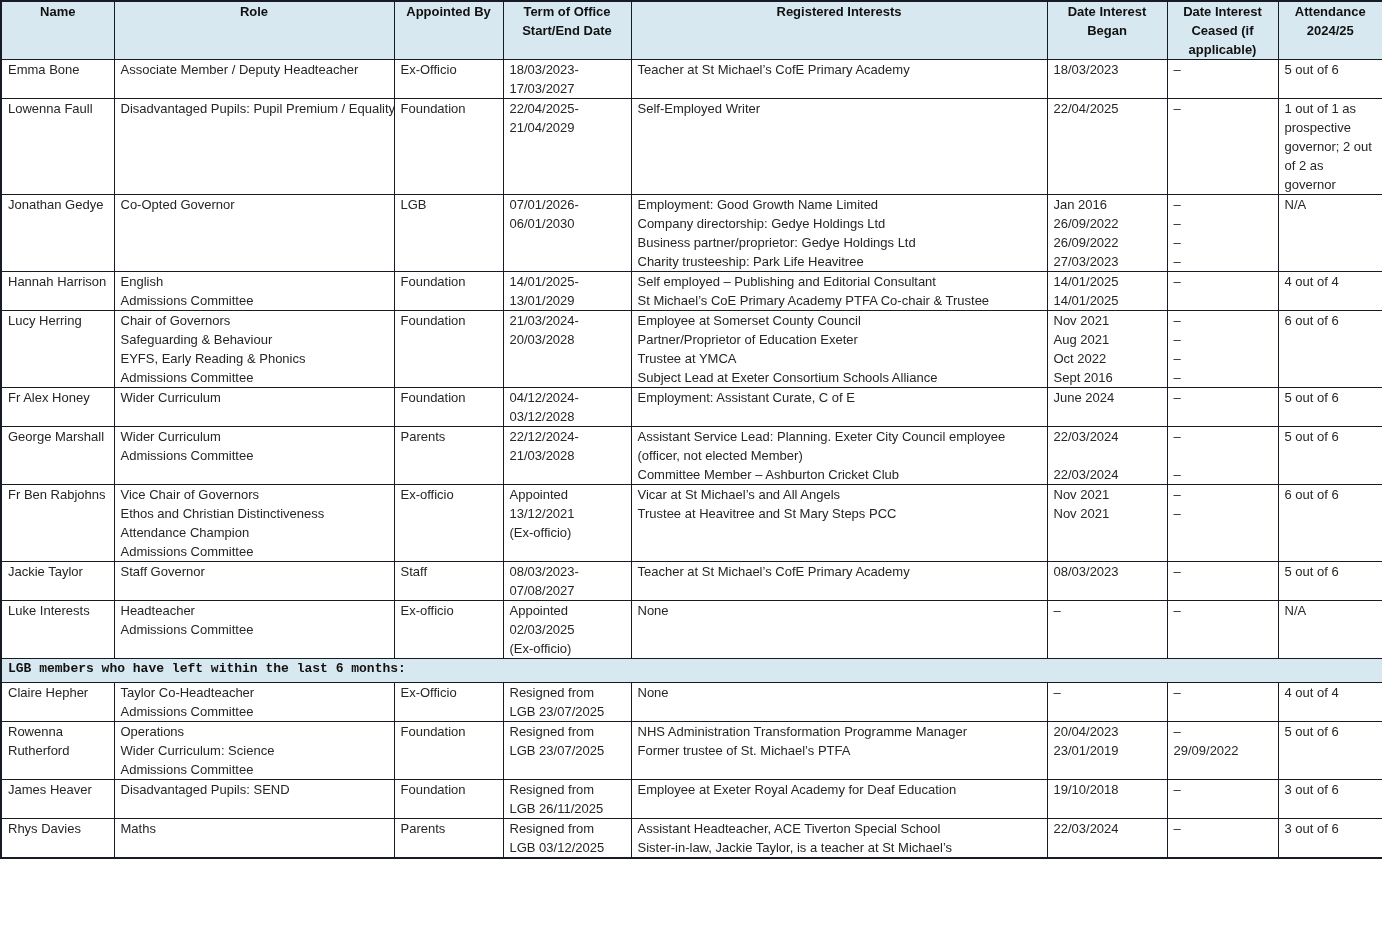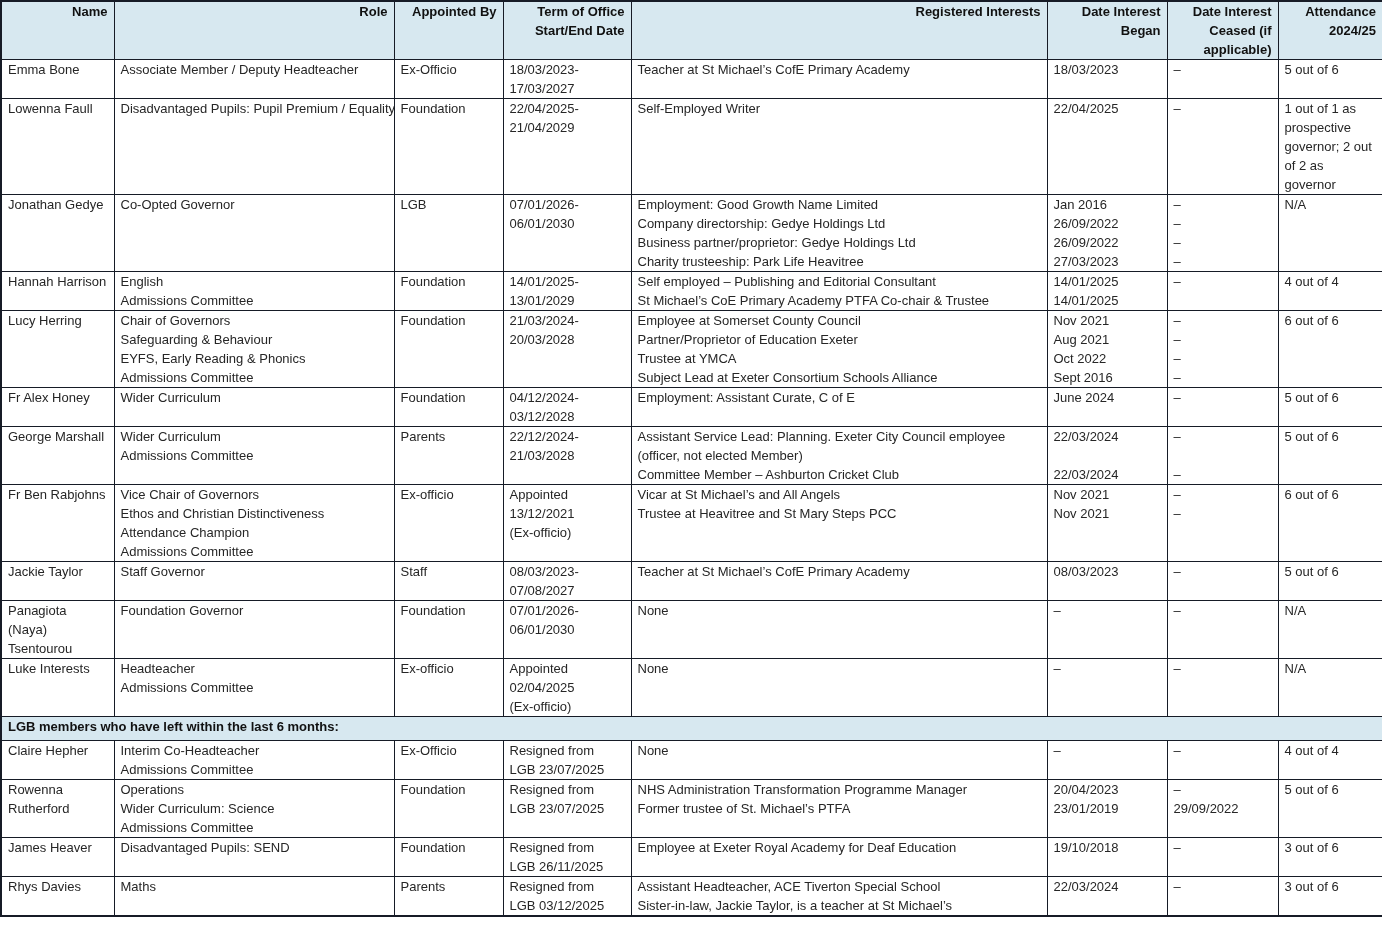--- a/index.html
+++ b/index.html
@@ -24,32 +24,33 @@
   }
   .gov-table th,.gov-table td{
     border:1px solid var(--border-color);
     vertical-align:top;
     padding:0 6px;
     overflow:hidden;
     word-wrap:break-word;
   }
   .gov-table thead th{
     background:var(--header-bg);
-    text-align:right;
+    text-align:center;
     font-weight:bold;
     color:#111111;
     height:58px;
   }
   .gov-table td{background:#ffffff;}
   .divider-row td{
     background:var(--header-bg);
     font-weight:bold;
     color:#111111;
     height:24px;
     line-height:19px;
+    font-family:Liberation Mono, monospace;
   }
   .line{white-space:nowrap;}
   .cell-interests .line{white-space:normal;}
 </style>
 </head>
 <body>
 
 <table class="gov-table">
   <colgroup>
     <col style="width:113px">
@@ -316,70 +317,49 @@
         </td>
         <td class="cell-began">
           <div class="line">08/03/2023</div>
         </td>
         <td class="cell-ceased">
           <div class="line">–</div>
         </td>
         <td class="cell-attendance">5 out of 6</td>
       </tr>
       <tr>
-        <td class="cell-name">Panagiota (Naya) Tsentourou</td>
-        <td class="cell-role">
-          <div class="line">Foundation Governor</div>
-        </td>
-        <td class="cell-appointed-by">Foundation</td>
-        <td class="cell-term">
-          <div class="line">07/01/2026-</div>
-          <div class="line">06/01/2030</div>
-        </td>
-        <td class="cell-interests">
-          <div class="line">None</div>
-        </td>
-        <td class="cell-began">
-          <div class="line">–</div>
-        </td>
-        <td class="cell-ceased">
-          <div class="line">–</div>
-        </td>
-        <td class="cell-attendance">N/A</td>
-      </tr>
-      <tr>
         <td class="cell-name">Luke Interests</td>
         <td class="cell-role">
           <div class="line">Headteacher</div>
           <div class="line">Admissions Committee</div>
         </td>
         <td class="cell-appointed-by">Ex-officio</td>
         <td class="cell-term">
           <div class="line">Appointed</div>
-          <div class="line">02/04/2025</div>
+          <div class="line">02/03/2025</div>
           <div class="line">(Ex-officio)</div>
         </td>
         <td class="cell-interests">
           <div class="line">None</div>
         </td>
         <td class="cell-began">
           <div class="line">–</div>
         </td>
         <td class="cell-ceased">
           <div class="line">–</div>
         </td>
         <td class="cell-attendance">N/A</td>
       </tr>
       <tr class="divider-row">
         <td colspan="8">LGB members who have left within the last 6 months:</td>
       </tr>
       <tr>
         <td class="cell-name">Claire Hepher</td>
         <td class="cell-role">
-          <div class="line">Interim Co-Headteacher</div>
+          <div class="line">Taylor Co-Headteacher</div>
           <div class="line">Admissions Committee</div>
         </td>
         <td class="cell-appointed-by">Ex-Officio</td>
         <td class="cell-term">
           <div class="line">Resigned from</div>
           <div class="line">LGB 23/07/2025</div>
         </td>
         <td class="cell-interests">
           <div class="line">None</div>
         </td>

